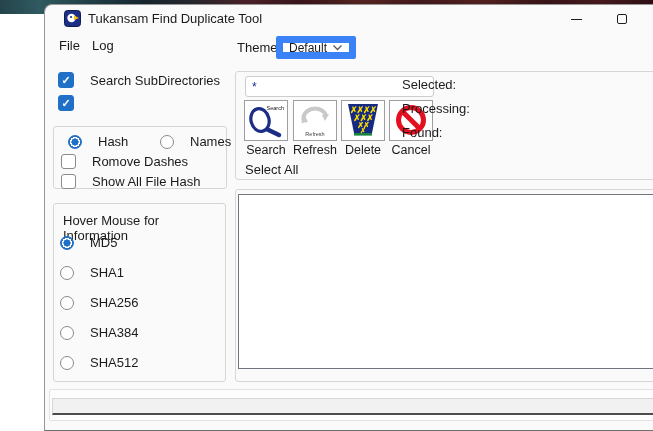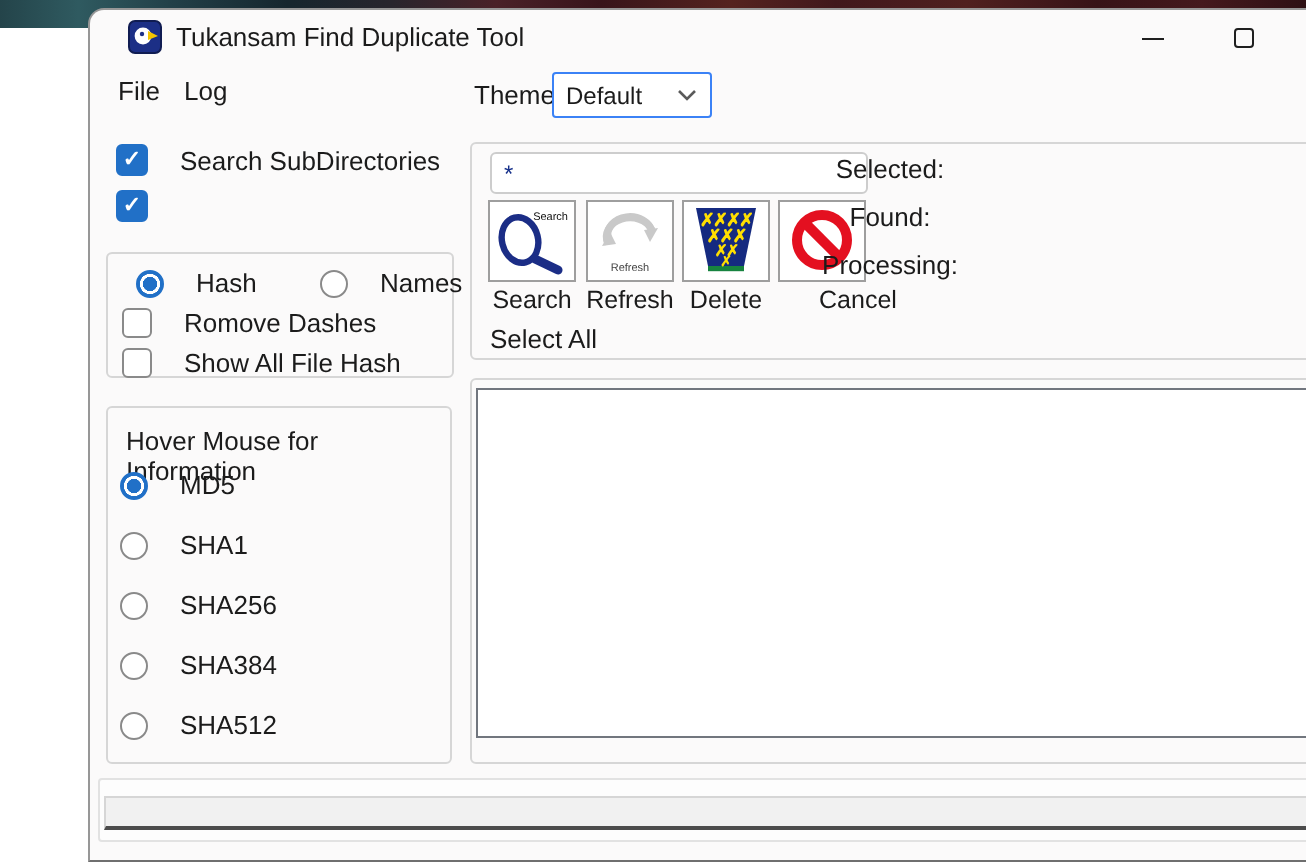--- a/index.html
+++ b/index.html
@@ -28,21 +28,21 @@
   .win-btn { width:45px; height:28px; display:flex; align-items:center; justify-content:center; }
   .glyph-min { width:11px; height:1px; background:#1f1f1f; }
   .glyph-max { width:10px; height:10px; border:1px solid #1f1f1f; border-radius:2px; }
   .glyph-close { font-size:14px; font-weight:300; color:#1f1f1f; line-height:1; }
   
   .menu-item { position:absolute; top:33px; font-size:13px; }
   .menu-file { left:14px; } .menu-log { left:47px; }
   .theme-label { position:absolute; left:192px; top:35px; font-size:13px; }
   .combo {
     position:absolute; left:231px; top:31px; width:80px; height:23px;
-    background:#fff; border:1px solid #3b82f6; border-radius:2px;
+    background:#fff; border:7px solid #3b82f6; border-radius:2px;
     display:flex; align-items:center; padding:0 6px; font-size:12px; justify-content:space-between;
   }
   
   .opt-row { position:absolute; display:flex; align-items:center; gap:16px; font-size:13px; white-space:nowrap; }
   .checkbox { width:16px; height:16px; border:1px solid #8a8a8a; border-radius:3px; background:#fff;
               display:flex; align-items:center; justify-content:center; flex:0 0 auto; }
   .checkbox.on { background:#2170c7; border-color:#2170c7; }
   .checkbox.on::after { content:"\2713"; color:#fff; font-size:11px; font-weight:bold; line-height:1; }
   .radio { width:14px; height:14px; border:1px solid #8a8a8a; border-radius:50%; background:#fff; flex:0 0 auto; }
   .radio.on {
@@ -61,21 +61,21 @@
     position:absolute; left:9px; top:4px; width:189px; height:21px;
     border:1px solid #cdcdcd; border-radius:3px; padding:2px 6px; font-size:12px;
     font-family:"Liberation Sans",sans-serif; background:#fff; color:#16308a; outline:none;
   }
   .tool-btn {
     position:absolute; top:28px; width:44px; height:41px; background:#fff;
     border:1px solid #9e9e9e; padding:0; display:flex; align-items:center; justify-content:center; cursor:pointer;
   }
   .btn-caption { position:absolute; top:71px; width:44px; text-align:center; font-size:12.5px; white-space:nowrap; display:flex; justify-content:center; }
   .select-all { position:absolute; left:9px; top:90px; font-size:13px; }
-  .status-col { position:absolute; left:150px; top:1px; width:118px; text-align:center; font-size:13px; line-height:24px; }
+  .status-col { position:absolute; left:166px; top:1px; width:118px; text-align:left; font-size:13px; line-height:24px; }
   
   .listbox { position:absolute; left:2px; top:4px; width:453px; height:175px; background:#fff; border:1px solid #71767e; }
   .hint { position:absolute; left:9px; top:9px; font-size:13px; }
   .algo-row { left:6px; }
   
   .progress-outer { position:absolute; left:4px; top:384px; width:644px; height:32px; border:1px solid #e2e2e2; border-radius:2px; background:#fdfdfd; }
   .progress-inner { position:absolute; left:2px; top:8px; width:636px; height:17px; background:#f1f1f1;
                     border:1px solid #d6d6d6; border-bottom:2px solid #4c4c4c; }
   .nowrap { white-space:nowrap; }
 </style>
@@ -179,28 +179,28 @@
     <button class="tool-btn" style="left:153px;">
       <svg width="40" height="37" viewBox="0 0 40 37">
         <circle cx="20" cy="18" r="12.5" fill="#fff" stroke="#e41020" stroke-width="5"></circle>
         <line x1="11.7" y1="9.7" x2="28.3" y2="26.3" stroke="#e41020" stroke-width="5"></line>
       </svg>
     </button>
 
     <div class="btn-caption" style="left:8px;">Search</div>
     <div class="btn-caption" style="left:57px;">Refresh</div>
     <div class="btn-caption" style="left:105px;">Delete</div>
-    <div class="btn-caption" style="left:171px;">Cancel</div>
+    <div class="btn-caption" style="left:153px;">Cancel</div>
 
     <span class="select-all">Select All</span>
 
     <div class="status-col">
       <div class="nowrap">Selected:</div>
+      <div class="nowrap">Processing:</div>
       <div class="nowrap">Found:</div>
-      <div class="nowrap">Processing:</div>
     </div>
   </div>
 
   <div class="groupbox gb-list">
     <div class="listbox"></div>
   </div>
 
   <div class="groupbox gb-algos">
     <span class="hint">Hover Mouse for Information</span>
     <div class="opt-row algo-row" style="top:31px;">

